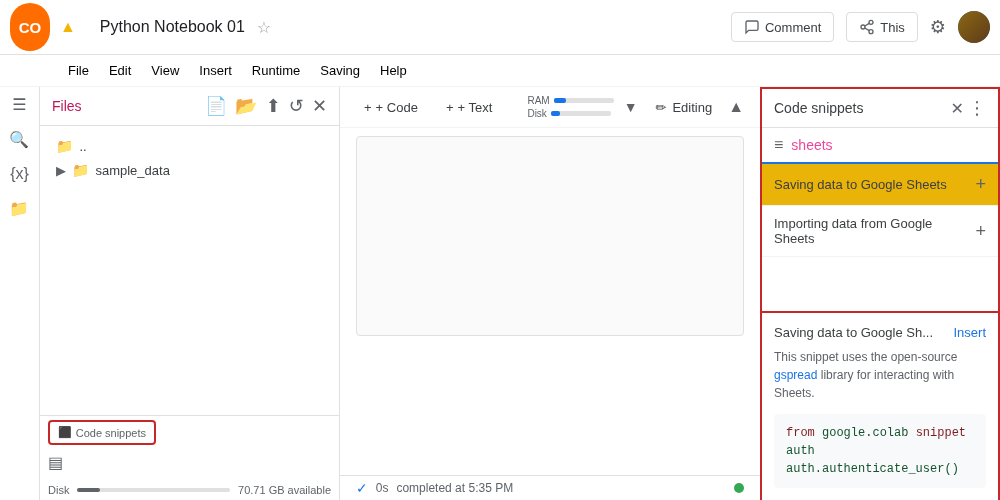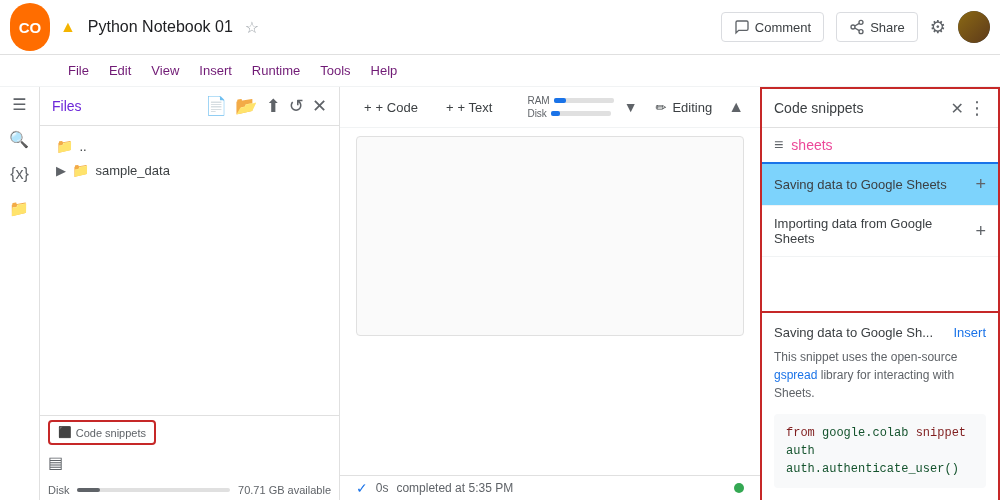--- a/index.html
+++ b/index.html
@@ -16,21 +16,21 @@
     }
     .colab-logo {
       width: 40px; height: 48px;
       background: #FF6D00;
       border-radius: 20px;
       display: flex; align-items: center; justify-content: center;
       color: #fff; font-weight: bold; font-size: 15px;
       flex-shrink: 0;
     }
     .drive-icon { font-size: 16px; color: #F4B400; margin-left: 2px; }
-    .notebook-title { font-size: 16px; font-weight: 500; color: #202124; margin-left: 4px; }
+    .notebook-title { font-size: 16px; font-weight: 500; color: #202124; margin-left: 16px; }
     .star-icon { color: #9aa0a6; font-size: 16px; margin-left: 4px; }
     .top-bar-spacer { flex: 1; }
     .top-bar-actions { display: flex; align-items: center; gap: 12px; }
     .top-btn {
       display: flex; align-items: center; gap: 5px;
       padding: 6px 12px;
       border: 1px solid #dadce0;
       border-radius: 4px;
       background: #fff;
       font-size: 13px;
@@ -56,21 +56,21 @@
       display: flex;
       align-items: center;
       height: 32px;
       padding: 0 60px;
       gap: 4px;
       border-bottom: 1px solid #f1f3f4;
     }
     .menu-item {
       padding: 4px 8px;
       font-size: 13px;
-      color: #701a75;
+      color: #000000;
       cursor: pointer;
       border-radius: 4px;
     }
 
     
     .main-content {
       display: flex;
       height: calc(500px - 55px - 32px);
     }
 
@@ -82,21 +82,21 @@
       flex-direction: column;
       flex-shrink: 0;
     }
     .sidebar-header {
       display: flex;
       align-items: center;
       justify-content: space-between;
       padding: 8px 12px;
       border-bottom: 1px solid #e0e0e0;
     }
-    .sidebar-title { font-size: 14px; font-weight: 500; color: #6d28d9; }
+    .sidebar-title { font-size: 14px; font-weight: 500; color: #be185d; }
     .sidebar-icons { display: flex; gap: 8px; }
     .sidebar-icon-btn { background: none; border: none; cursor: pointer; color: #5f6368; font-size: 18px; }
     .sidebar-toolbar-btn { background: none; border: none; cursor: pointer; color: #5f6368; font-size: 16px; }
     .sidebar-tree { flex: 1; padding: 8px 0; overflow-y: auto; }
     .tree-item {
       display: flex; align-items: center; gap: 6px;
       padding: 4px 16px;
       font-size: 13px; color: #3c4043;
       cursor: pointer;
     }
@@ -204,21 +204,21 @@
     .snippets-results { flex: 1; overflow-y: auto; border-bottom: 2px solid #c62828; }
     .snippet-item {
       display: flex;
       align-items: center;
       justify-content: space-between;
       padding: 10px 12px;
       font-size: 13px; color: #3c4043;
       cursor: pointer;
       border-bottom: 1px solid #f1f3f4;
     }
-    .snippet-item.selected { background: #7dd3fc; }
+    .snippet-item.selected { background: #eab308; }
     .snippet-expand { font-size: 18px; color: #5f6368; cursor: pointer; }
     .snippets-detail { padding: 12px; overflow-y: auto; flex-shrink: 0; }
     .snippets-detail-title {
       display: flex; justify-content: space-between; align-items: flex-start;
       font-size: 13px; color: #3c4043; margin-bottom: 8px; gap: 20px;
     }
     .insert-link { color: #1a73e8; cursor: pointer; font-size: 13px; }
     .snippets-detail-desc { font-size: 12px; color: #5f6368; margin-bottom: 12px; line-height: 1.5; }
     .gspread-link { color: #1a73e8; cursor: pointer; }
     .code-block {
@@ -272,36 +272,36 @@
       <span>Comment</span>
     </button>
     <button class="top-btn share-btn">
       <svg viewBox="0 0 24 24" fill="none" stroke="#5f6368" stroke-width="2" width="16" height="16">
           <circle cx="18" cy="5" r="3"></circle>
           <circle cx="6" cy="12" r="3"></circle>
           <circle cx="18" cy="19" r="3"></circle>
           <line x1="8.59" y1="13.51" x2="15.42" y2="17.49"></line>
           <line x1="15.41" y1="6.51" x2="8.59" y2="10.49"></line>
         </svg>
-      <span>Share</span>
+      <span>This</span>
     </button>
     <button class="sidebar-icon-btn">⚙</button>
     <div class="avatar">
       <div class="avatar-inner"></div>
     </div>
   </div>
 </div>
 
 <div class="menu-bar">
   <span class="menu-item">File</span>
   <span class="menu-item">Edit</span>
   <span class="menu-item">View</span>
   <span class="menu-item">Insert</span>
   <span class="menu-item">Runtime</span>
-  <span class="menu-item">Tools</span>
+  <span class="menu-item">Saving</span>
   <span class="menu-item">Help</span>
 </div>
 
 <div class="main-content">
 
   <div class="left-icon-bar">
     <span class="left-icon">☰</span>
     <span class="left-icon">🔍</span>
     <span class="left-icon">{x}</span>
     <span class="left-icon" style="color:#FF6D00;">📁</span>

